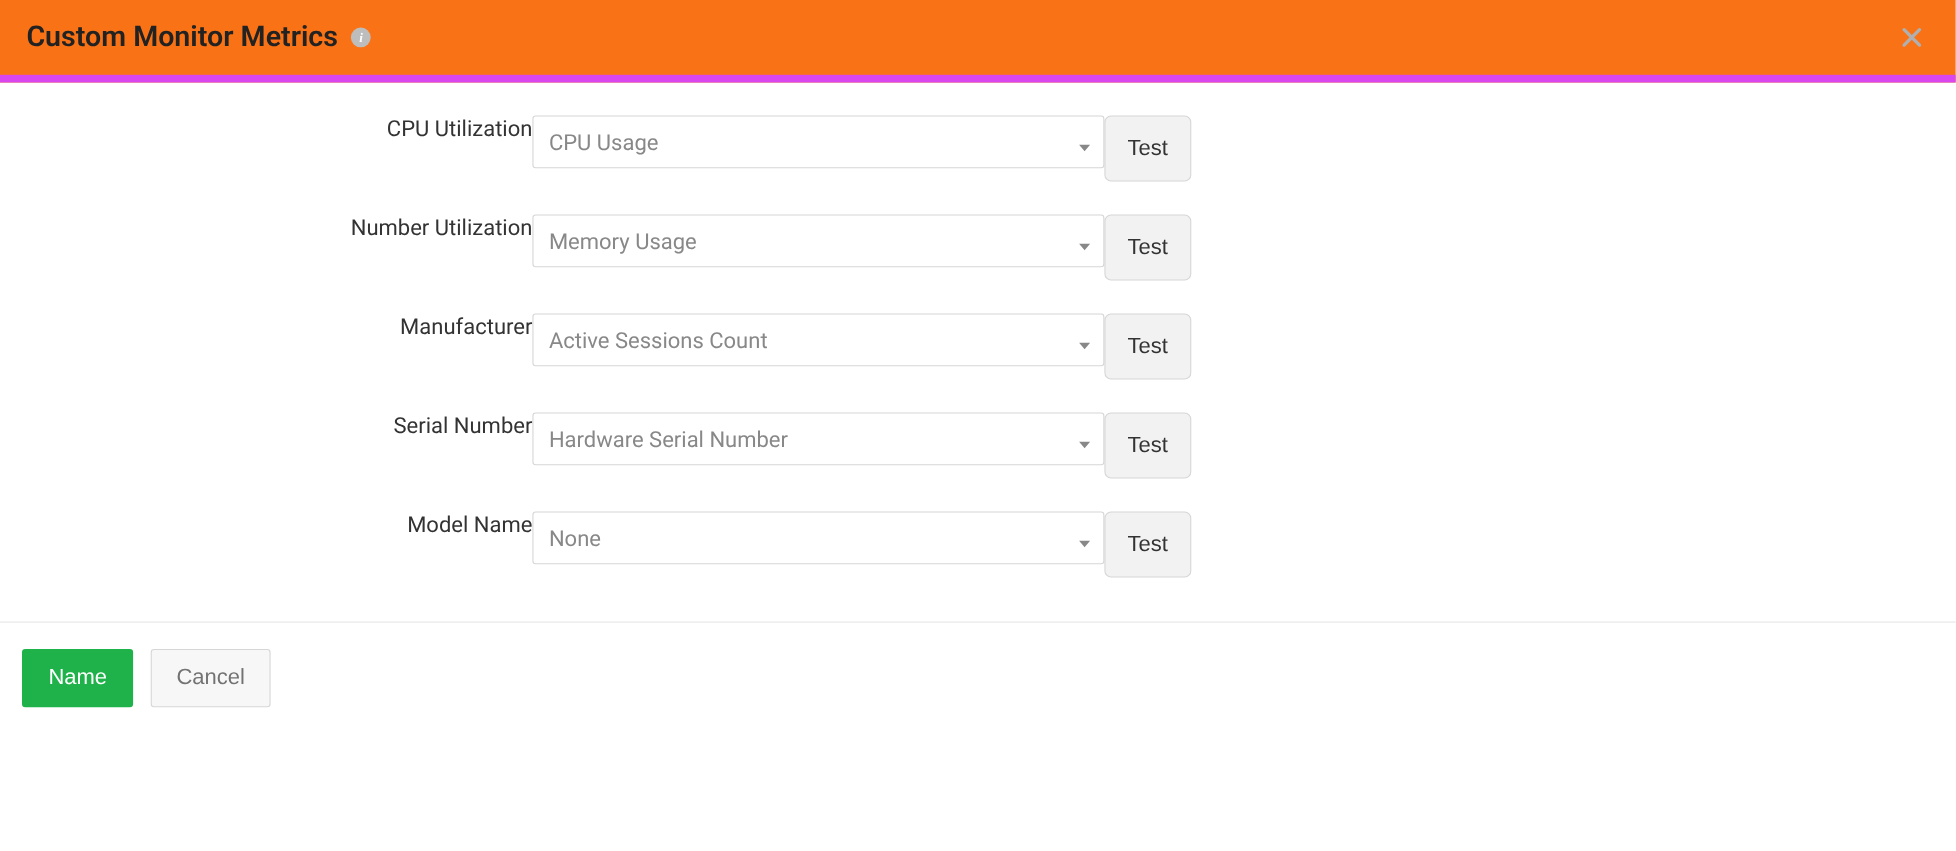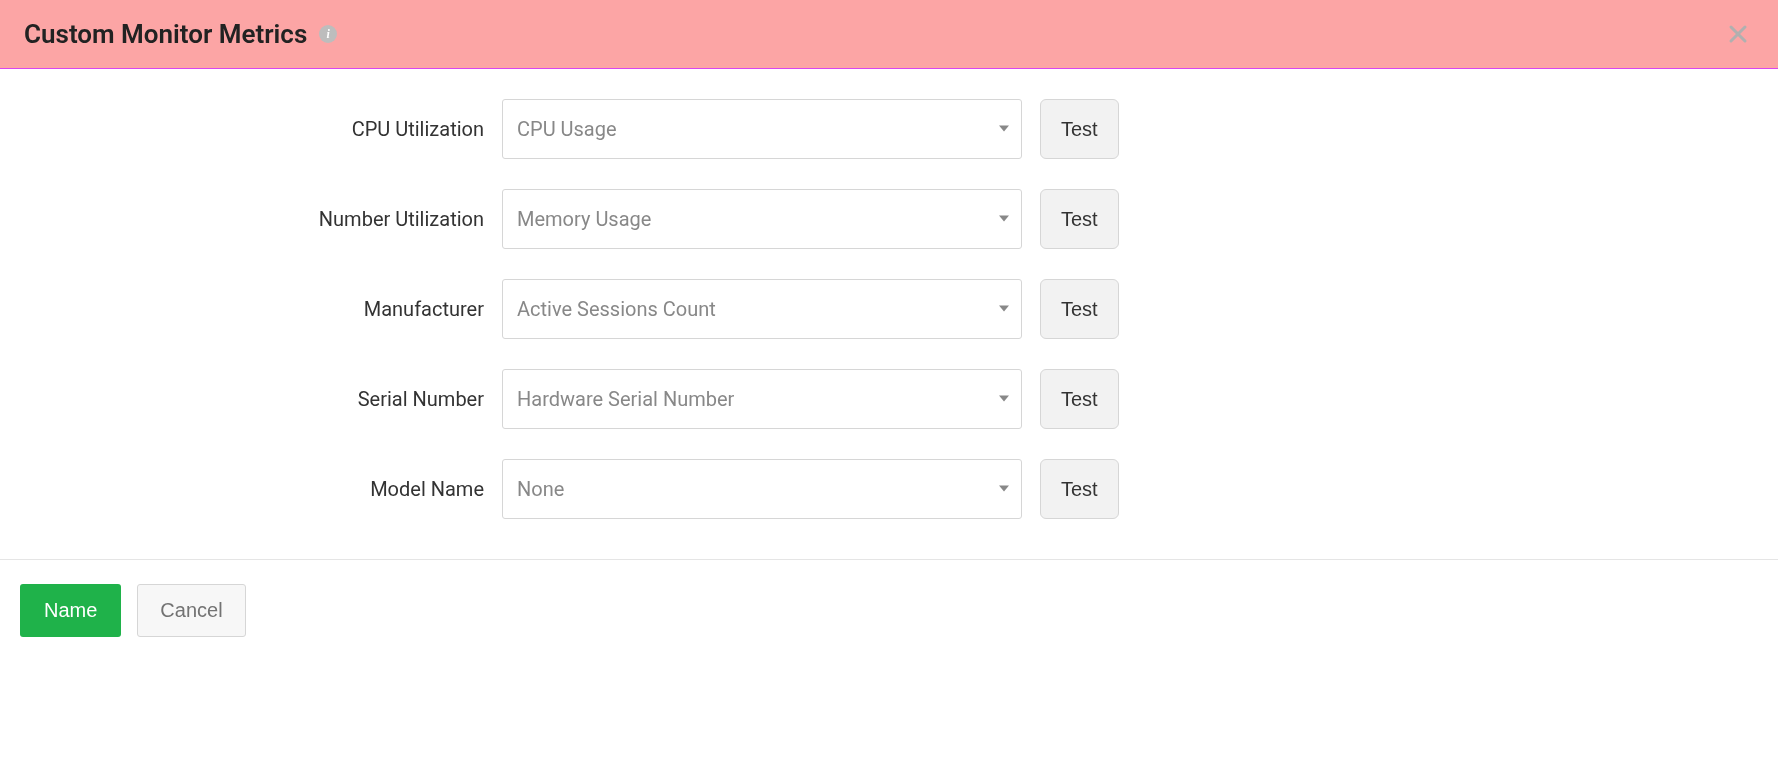--- a/index.html
+++ b/index.html
@@ -6,22 +6,22 @@
       box-sizing: border-box;
       margin: 0;
       padding: 0;
     }
     body {
       font-family: -apple-system, BlinkMacSystemFont, "Segoe UI", Roboto, "Helvetica Neue", Arial, sans-serif;
       background: #ffffff;
       color: #333;
     }
     .header {
-      background: #fca5a5;
-      border-bottom: 1px solid #d946ef;
+      background: #f97316;
+      border-bottom: 7px solid #d946ef;
       padding: 18px 24px;
       display: flex;
       align-items: center;
       justify-content: space-between;
     }
     .header-title {
       font-size: 26px;
       font-weight: 600;
       color: #222;
       display: flex;
@@ -49,40 +49,38 @@
       padding: 4px;
     }
     .close-icon svg {
       display: block;
     }
     .form-area {
       padding: 30px 24px 40px;
     }
     .form-row {
       display: flex;
-      align-items: center;
-      gap: 18px;
       margin-bottom: 30px;
     }
     .form-row:last-child {
       margin-bottom: 0;
     }
     .form-label {
       width: 460px;
       text-align: right;
       font-size: 20px;
       color: #333;
     }
     .select-wrapper {
       position: relative;
       width: 520px;
     }
     .select-display {
       width: 100%;
-      height: 60px;
+      height: 48px;
       border: 1px solid #d6d6d6;
       border-radius: 3px;
       background: #fff;
       padding: 0 40px 0 14px;
       font-size: 20px;
       color: #888;
       display: flex;
       align-items: center;
       cursor: pointer;
     }

